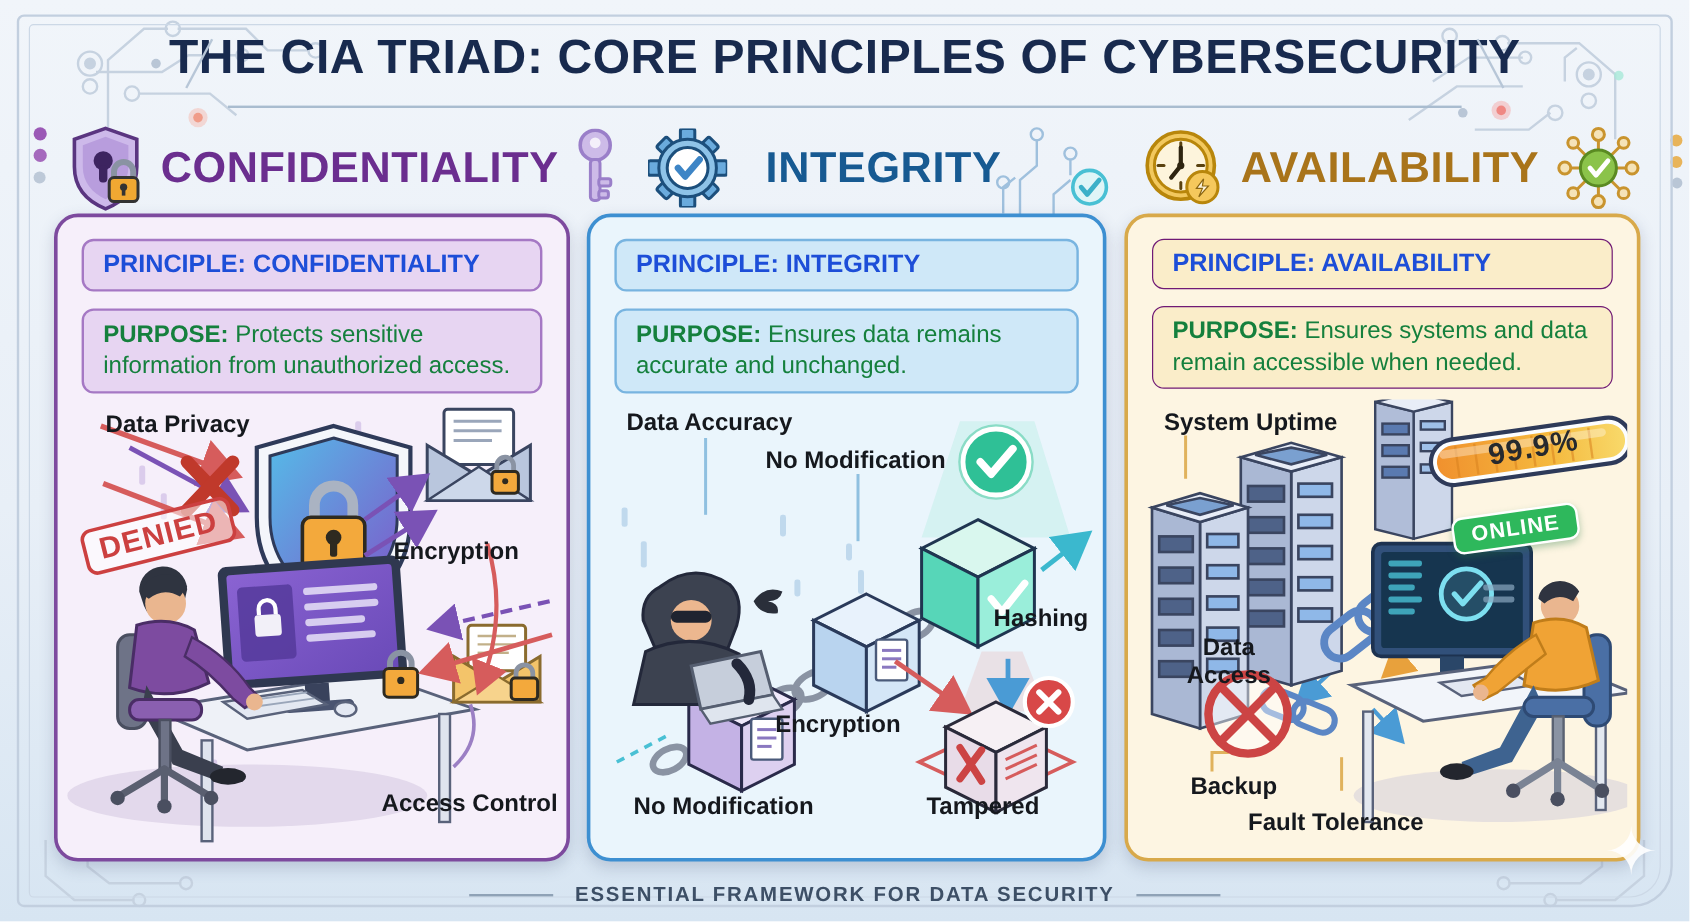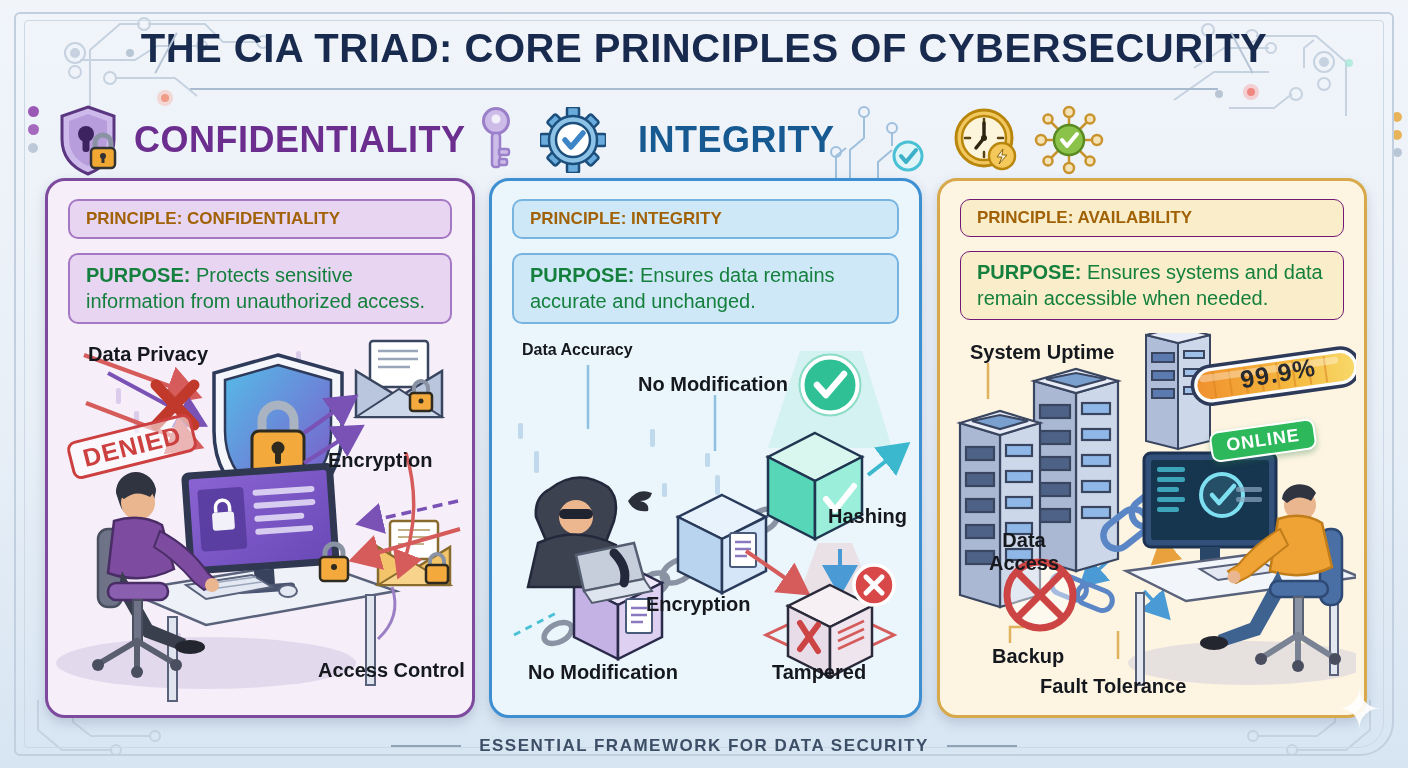--- a/index.html
+++ b/index.html
@@ -21,22 +21,22 @@
   .colhead .word{font-size:36px;font-weight:800;letter-spacing:.5px;}
   .w-conf{color:#6b2e8f;}
   .w-int{color:#175a92;}
   .w-avail{color:#a9741a;}
   
   .card{position:absolute;top:178px;height:534px;border-radius:20px;
         box-shadow:0 5px 12px rgba(70,80,120,.22);}
   .card-conf{left:45px;width:424px;background:#f6effa;border:3px solid #7d4a9e;}
   .card-int{left:489px;width:427px;background:#eaf5fc;border:3px solid #3d8fd1;}
   .card-avail{left:937px;width:424px;background:#fdf5e2;border:3px solid #d8a94a;}
-  .pbox{margin:18px 20px 0;padding:8px 16px;border-radius:10px;font-size:17px;
-        font-weight:800;color:#a16207;}
+  .pbox{margin:18px 20px 0;padding:8px 16px;border-radius:10px;font-size:21px;
+        font-weight:800;color:#1d4ed8;}
   .pbox2{margin:14px 20px 0;padding:8px 16px;border-radius:10px;font-size:20px;
         color:#15803d;line-height:1.28;}
   .pbox2 .b{font-weight:800;}
   .bx-conf{background:#e7d5f2;border:2px solid #a578c4;}
   .bx-int{background:#cfe8f8;border:2px solid #78b4e0;}
   .bx-avail{background:#faedc9;border:1px solid #701a75;}
   
   .scene{position:absolute;left:8px;right:8px;top:152px;bottom:6px;}
   .scene svg{position:absolute;left:0;top:0;}
   .lbl{position:absolute;font-size:19px;font-weight:600;color:#15181d;white-space:nowrap;}
@@ -199,20 +199,21 @@
           <line x1="46" y1="32" x2="51" y2="32"></line>
       </g>
       <g stroke="#2e2410" stroke-width="3.5" stroke-linecap="round">
         <line x1="32" y1="32" x2="32" y2="17"></line>
           <line x1="32" y1="32" x2="24" y2="42"></line>
       </g>
       <circle cx="32" cy="32" r="3" fill="#2e2410"></circle>
       <circle cx="50" cy="50" r="13" fill="#f5c85c" stroke="#b8860b" stroke-width="2.5"></circle>
       <path d="M51 43 l-6 8 h5 l-3 7 l8 -9 h-5 z" fill="#fdf4dc" stroke="#8a6510" stroke-width="1"></path>
     </svg>
+    <span class="word w-avail">AVAILABILITY</span>
     <svg width="70" height="70" viewBox="0 0 70 70">
       <g stroke="#c9942e" stroke-width="2.5" fill="none">
         <line x1="35" y1="35" x2="35" y2="8"></line>
           <line x1="35" y1="35" x2="35" y2="62"></line>
         <line x1="35" y1="35" x2="8" y2="35"></line>
           <line x1="35" y1="35" x2="62" y2="35"></line>
         <line x1="35" y1="35" x2="16" y2="16"></line>
           <line x1="35" y1="35" x2="54" y2="16"></line>
         <line x1="35" y1="35" x2="16" y2="54"></line>
           <line x1="35" y1="35" x2="54" y2="54"></line>
@@ -511,21 +512,21 @@
             </g>
         </g>
         <g>
           <circle cx="374" cy="252" r="20" fill="#d84848" stroke="#fff" stroke-width="3.5"></circle>
           <g stroke="#fff" stroke-width="5" stroke-linecap="round">
               <line x1="366" y1="244" x2="382" y2="260"></line>
               <line x1="382" y1="244" x2="366" y2="260"></line>
             </g>
         </g>
       </svg>
-      <div class="lbl" style="left:22px;top:8px;font-size:16px;">Data Accuracy</div>
+      <div class="lbl" style="left:22px;top:8px;font-size:20px;">Data Accuracy</div>
       <div class="lbl" style="left:138px;top:40px;font-size:20px;">No Modification</div>
       <div class="lbl" style="left:328px;top:172px;font-size:20px;">Hashing</div>
       <div class="lbl" style="left:146px;top:260px;font-size:20px;">Encryption</div>
       <div class="lbl" style="left:28px;top:328px;font-size:20px;">No Modification</div>
       <div class="lbl" style="left:272px;top:328px;font-size:20px;">Tampered</div>
     </div>
   </div>
 
   <div class="card card-avail">
     <div class="pbox bx-avail">PRINCIPLE: AVAILABILITY</div>

